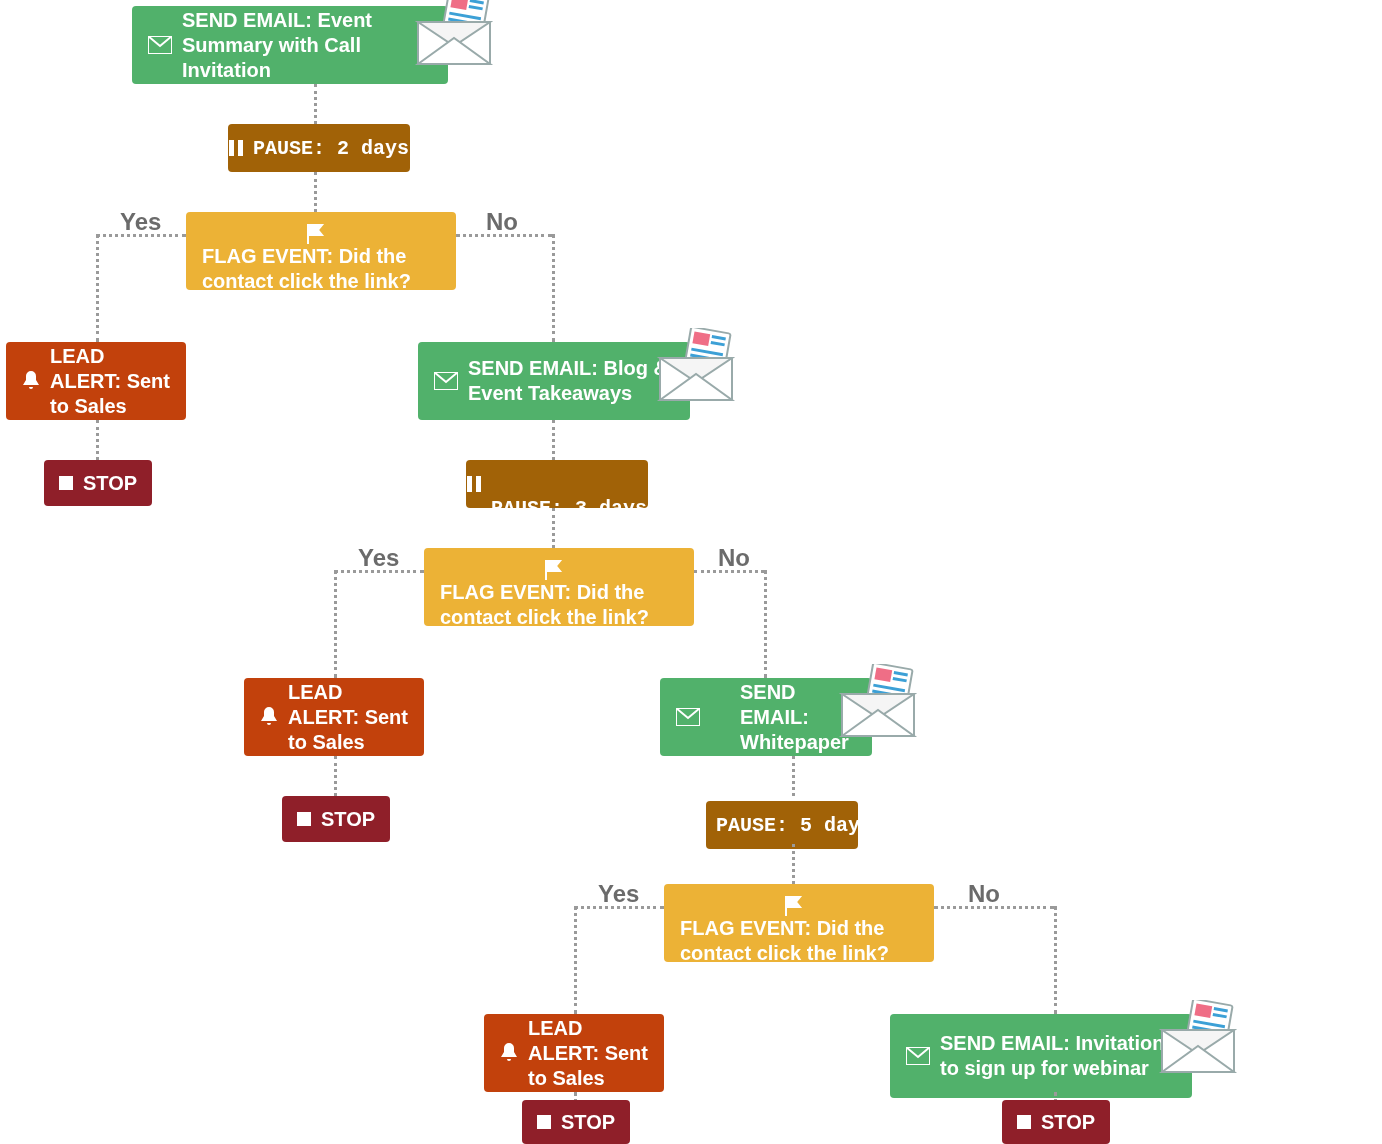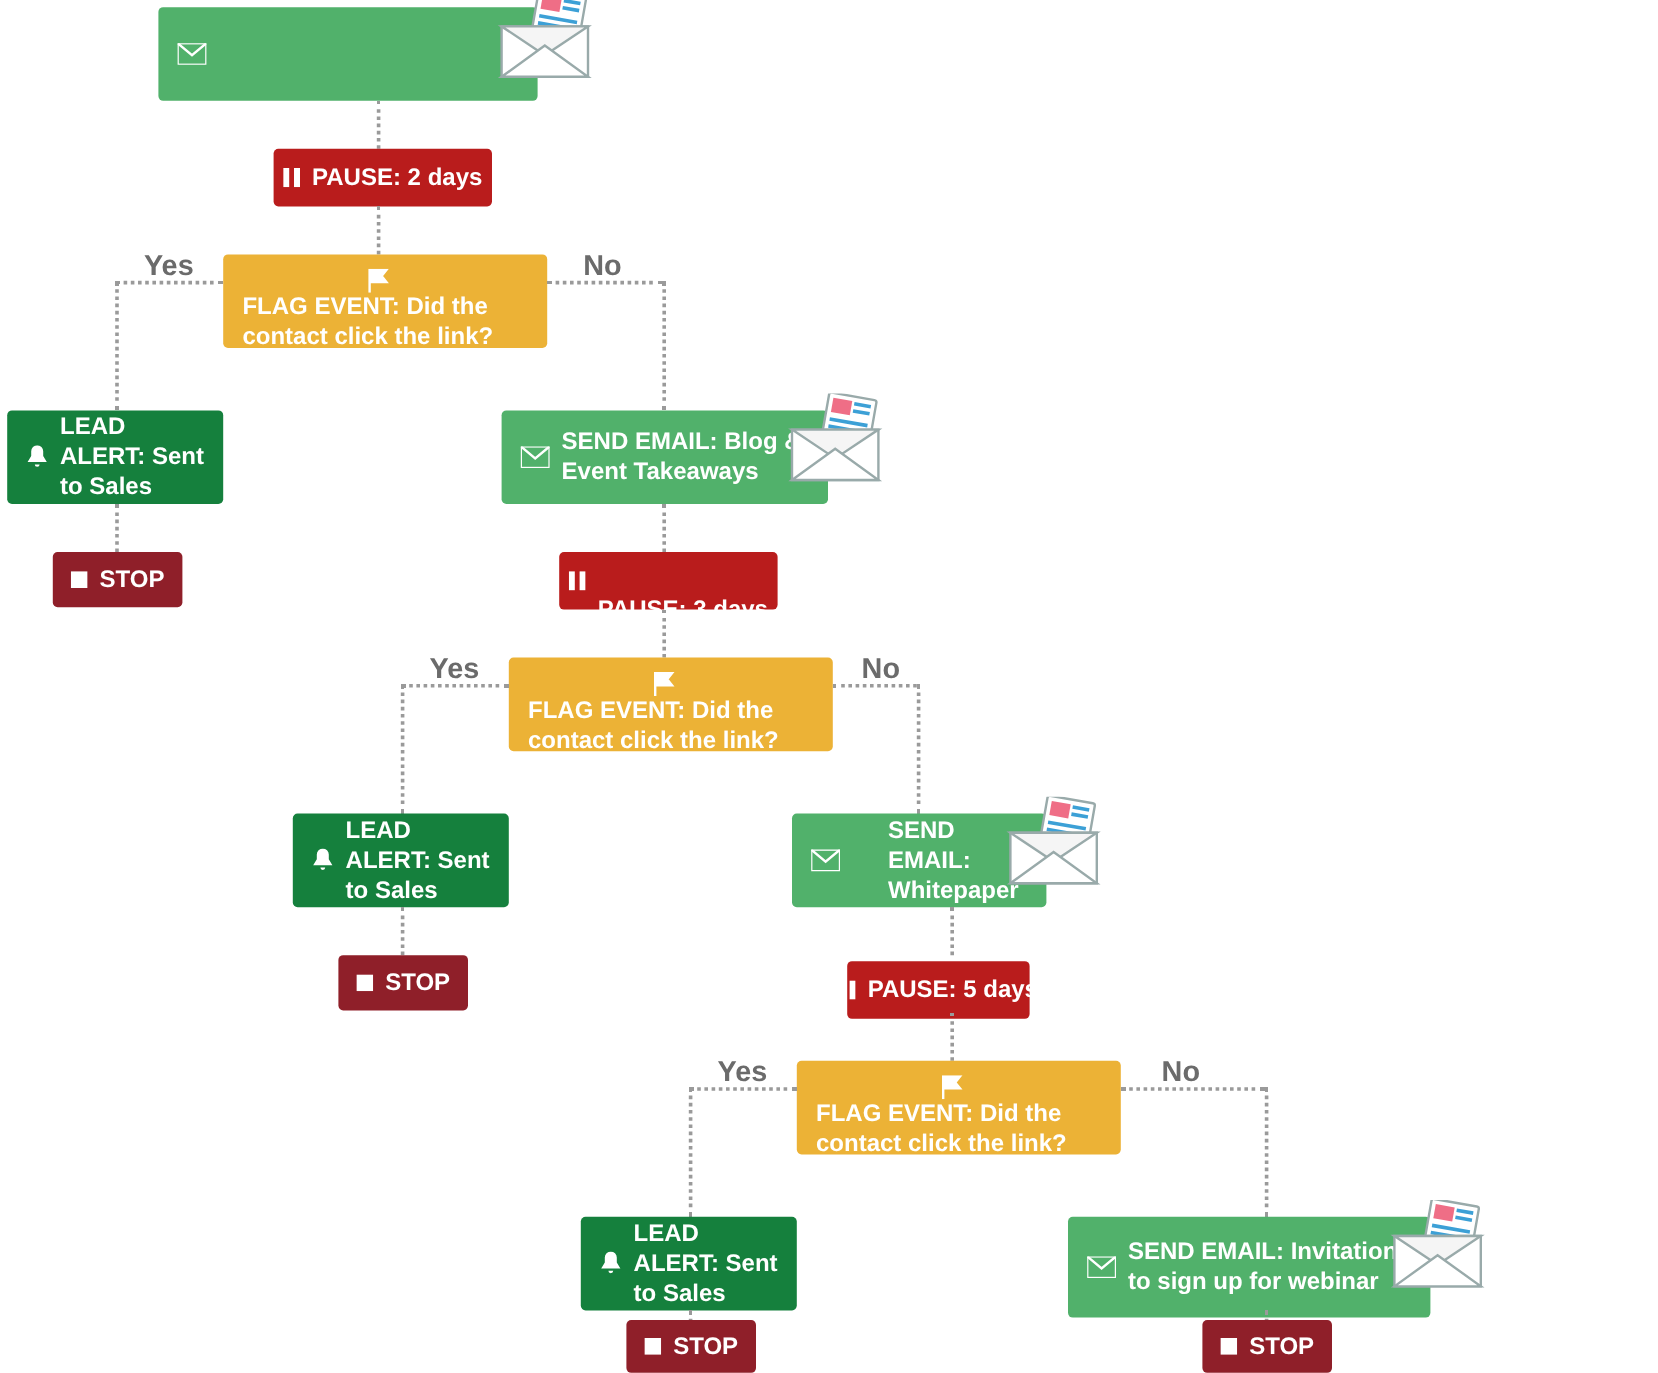--- a/index.html
+++ b/index.html
@@ -30,23 +30,23 @@
     flex: 0 0 auto;
     margin-right: 10px;
     display: flex;
     align-items: center;
     justify-content: center;
   }
   .node .txt {
     flex: 1 1 auto;
   }
   .green  { background: #51b16b; }
-  .pink   { background: #b91c1c; }
+  .pink   { background: #a16207; font-family: Liberation Mono, monospace; }
   .yellow { background: #ecb236; flex-direction: column; }
-  .orange { background: #15803d; }
+  .orange { background: #c2410c; }
   .maroon { background: #8f1f29; }
 
   .label {
     position: absolute;
     color: #6b6b6b;
     font-weight: bold;
     font-size: 24px;
   }
 
   
@@ -76,20 +76,21 @@
 
 <div class="canvas">
 
   <div class="node green" style="left:132px; top:6px; width:316px; height:78px;">
     <span class="icon">
       <svg width="24" height="18" viewBox="0 0 24 18">
           <rect x="0" y="0" width="24" height="18" fill="none" stroke="#fff" stroke-width="2"></rect>
           <path d="M0 0 L12 10 L24 0" fill="none" stroke="#fff" stroke-width="2"></path>
         </svg>
     </span>
+    <span class="txt">SEND EMAIL: Event Summary with Call Invitation</span>
     <span class="envelope">
       <svg width="90" height="75" viewBox="0 0 90 75">
         <rect x="36" y="2" width="40" height="34" rx="2" fill="#fff" stroke="#9aa" stroke-width="2" transform="rotate(10 56 19)"></rect>
         <rect x="40" y="6" width="16" height="12" fill="#ef6e86" transform="rotate(10 56 19)"></rect>
         <line x1="58" y1="8" x2="72" y2="8" stroke="#3ca0d6" stroke-width="3" transform="rotate(10 56 19)"></line>
         <line x1="58" y1="14" x2="72" y2="14" stroke="#3ca0d6" stroke-width="3" transform="rotate(10 56 19)"></line>
         <line x1="40" y1="24" x2="72" y2="24" stroke="#3ca0d6" stroke-width="3" transform="rotate(10 56 19)"></line>
         <line x1="40" y1="30" x2="72" y2="30" stroke="#3ca0d6" stroke-width="3" transform="rotate(10 56 19)"></line>
         <polygon points="8,30 80,30 80,72 8,72" fill="#fff" stroke="#9aa" stroke-width="2"></polygon>
         <polygon points="8,30 44,54 80,30" fill="#f5f5f5" stroke="#9aa" stroke-width="2"></polygon>

